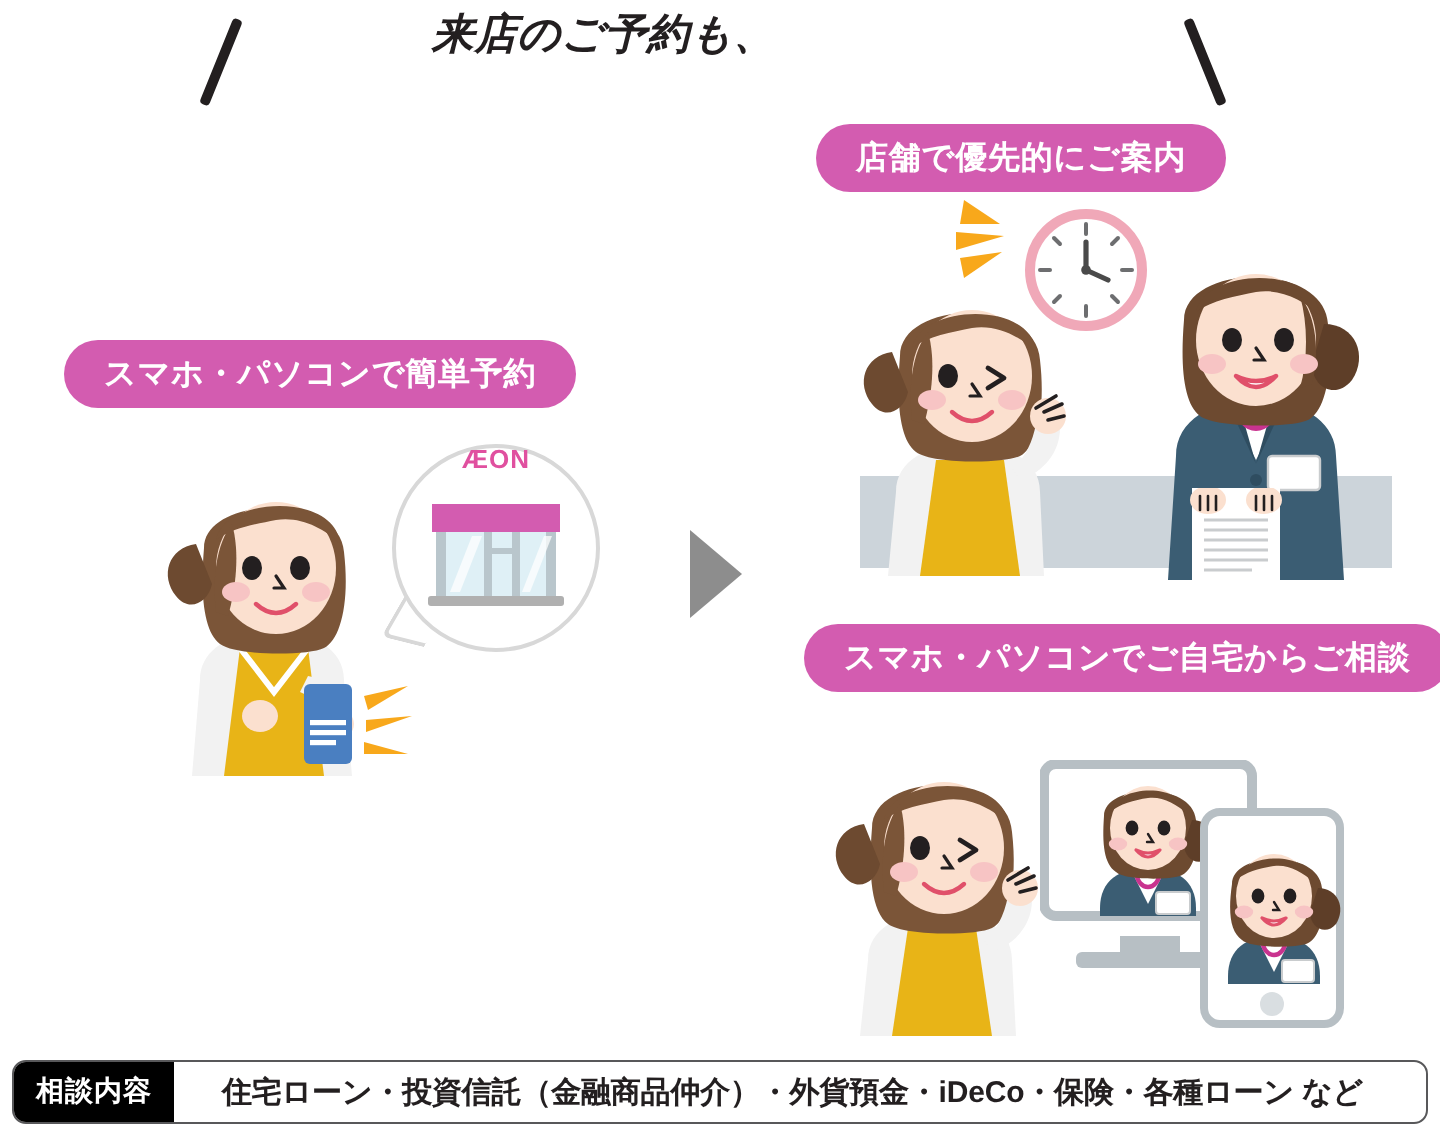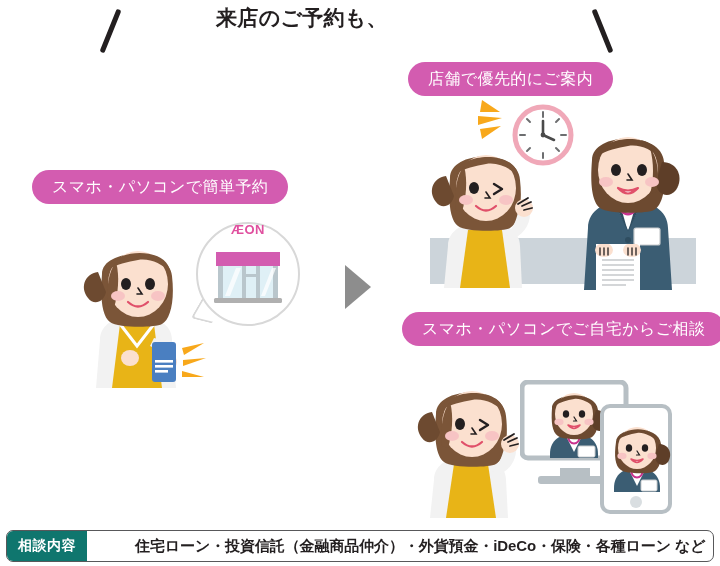--- a/index.html
+++ b/index.html
@@ -20,38 +20,39 @@
   .headline {
     position: absolute;
     left: 0; top: 4px;
     width: 604px;
     text-align: center;
     color: #231f20;
     font-weight: bold;
     font-size: 21px;
     line-height: 1.32;
     letter-spacing: .3px;
+    font-style: italic;
   }
   .headline .ln { display: block; white-space: nowrap; }
   .slash {
     position: absolute;
     width: 5px; height: 46px;
     background: #231f20;
     border-radius: 2px;
   }
   .slash.left  { left: 108px; top: 8px;  transform: rotate(22deg); }
   .slash.right { left: 600px; top: 8px;  transform: rotate(-22deg); }
 
   
   .pill {
     position: absolute;
     display: flex; align-items: center; justify-content: center;
     background: #d35cb0;
     color: #ffffff;
-    font-weight: normal;
+    font-weight: bold;
     font-size: 16px;
     letter-spacing: .4px;
     border-radius: 999px;
     height: 34px;
     white-space: nowrap;
     padding: 12px 20px;
   }
   .pill.store   { left: 408px; top: 62px;  }
   .pill.easy    { left: 32px;  top: 170px; }
   .pill.online  { left: 402px; top: 312px; }
@@ -75,37 +76,36 @@
     left: 6px; top: 530px;
     width: 708px; height: 32px;
     display: flex; align-items: stretch;
     border: 1.6px solid #58585a;
     border-radius: 7px;
     overflow: hidden;
     background: #ffffff;
   }
   .bb-label {
     display: flex; align-items: center; justify-content: center;
-    background: #0f766e;
+    background: #000000;
     color: #ffffff;
     font-weight: bold;
     font-size: 14px;
     letter-spacing: .5px;
     padding: 0 11px;
     flex: 0 0 auto;
   }
   .bb-text {
     display: flex; align-items: center;
     color: #231f20;
     font-size: 15px;
     font-weight: bold;
     letter-spacing: -.1px;
-    padding: 0 4px;
+    padding: 0 24px;
     flex: 1 1 auto;
-    margin-left: 44px;
   }
 
   
   .bubble {
     position: absolute;
     left: 196px; top: 222px;
     width: 104px; height: 104px;
     border: 2px solid #d8d8d8;
     border-radius: 50%;
     background: #ffffff;

